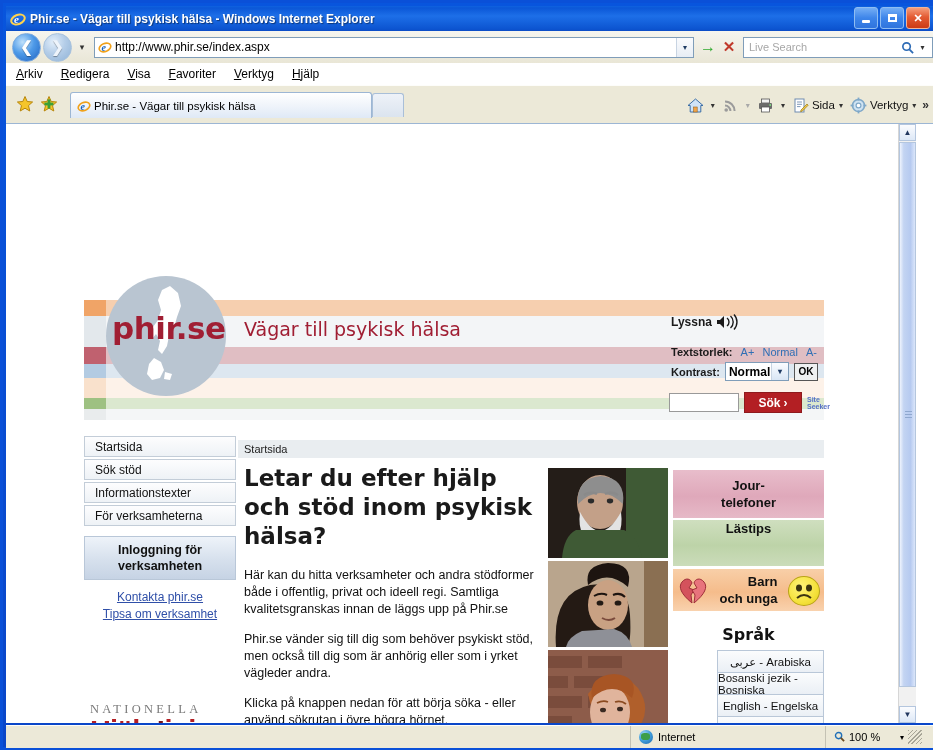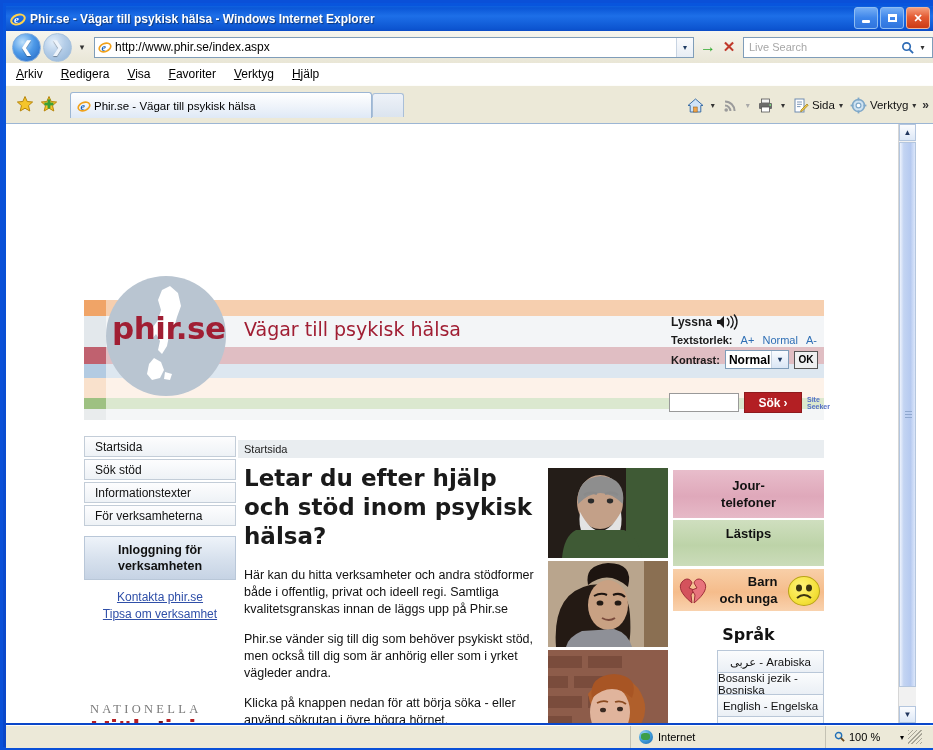--- a/index.html
+++ b/index.html
@@ -177,21 +177,21 @@
   }
   #tagline{
     position:absolute;left:238px;top:194px;font-size:19px;color:#a01e33;
     font-family:"DejaVu Sans",sans-serif;white-space:nowrap;
   }
 
   
   #hdr-tools{position:absolute;left:665px;top:190px;width:160px;}
   #lyssna{display:flex;align-items:center;font-size:12px;font-weight:bold;color:#1a1a1a;}
   #spk{margin-left:4px;display:flex;align-items:center;}
-  .textsize-row{margin-top:4px;font-size:11px;color:#1a1a1a;font-weight:bold;white-space:nowrap;}
+  .textsize-row{margin-top:16px;font-size:11px;color:#1a1a1a;font-weight:bold;white-space:nowrap;}
   .textsize-row .opt{color:#2f6fb5;font-weight:normal;margin-left:5px;cursor:pointer;}
   .kontrast-row{margin-top:4px;display:flex;align-items:center;font-size:11px;font-weight:bold;color:#1a1a1a;}
   #kontrast-select{
     margin-left:5px;width:64px;height:19px;border:1px solid #7f9db9;background:#fff;
     font-size:12px;display:flex;align-items:center;box-sizing:border-box;
   }
   #kontrast-select .val{padding-left:3px;flex:1 1 auto;color:#000;}
   #kontrast-select .dd{width:16px;height:17px;border-left:1px solid #c8d4e2;
     background:linear-gradient(180deg,#fafcff,#d9e6f5);display:flex;align-items:center;justify-content:center;
     font-size:8px;color:#1f3b63;}
@@ -247,21 +247,21 @@
   #photo1{height:90px;background:linear-gradient(140deg,#5b4a3d 0%,#2e2620 45%,#1a1713 100%);}
   #photo2{height:86px;background:linear-gradient(160deg,#cbb79f 0%,#6b5344 40%,#312721 100%);}
   #photo3{height:152px;background:linear-gradient(150deg,#9c6e55 0%,#6d4a3c 40%,#4b3830 100%);}
 
   
   #rightcol{position:absolute;left:667px;top:346px;width:151px;}
   .rbox{width:151px;box-sizing:border-box;display:flex;align-items:center;justify-content:center;
     font-size:13px;font-weight:bold;color:#111;text-align:center;line-height:17px;position:relative;}
   #rb-jour{height:48px;background:linear-gradient(180deg,#e8bdcb 0%,#dfa8ba 55%,#e6b9c7 100%);}
   #rb-las{height:46px;margin-top:2px;background:linear-gradient(180deg,#cfdfbf 0%,#bdd3a8 55%,#cbdcba 100%);
-    align-items:flex-start;padding-top:5px;}
+    align-items:flex-start;}
   #rb-barn{height:42px;margin-top:3px;background:linear-gradient(180deg,#f8cfa8 0%,#f5bc8b 55%,#f9d2ae 100%);text-align:right;}
   #heart{position:absolute;left:4px;top:6px;width:32px;height:30px;}
   #smiley{position:absolute;right:4px;top:7px;width:30px;height:28px;border-radius:50%;
     background:radial-gradient(circle at 40% 35%,#fff27a 0%,#f5e23c 60%,#e2cc1e 100%);border:1px solid #b9a415;}
 
   #sprak-title{margin-top:14px;text-align:center;font-size:16px;font-weight:bold;color:#111;
     font-family:"DejaVu Sans",sans-serif;}
   #langlist{margin-top:6px;}
   .lang{height:22px;border:1px solid #b9c7d8;border-bottom:none;
     background:linear-gradient(180deg,#fbfcfd 0%,#eaeff5 100%);

